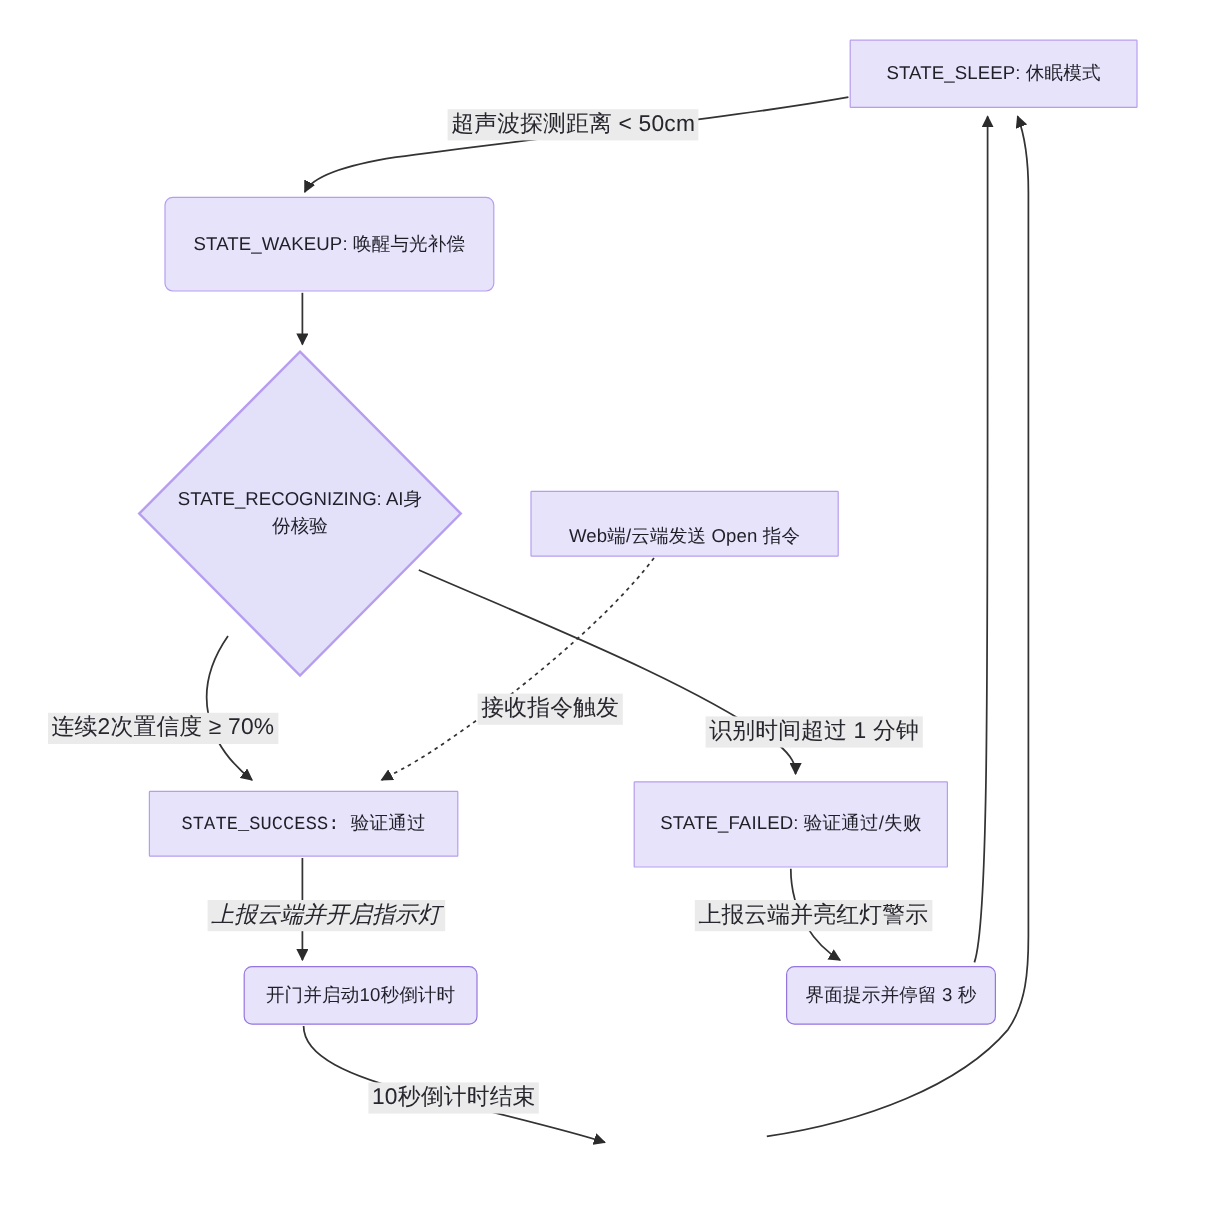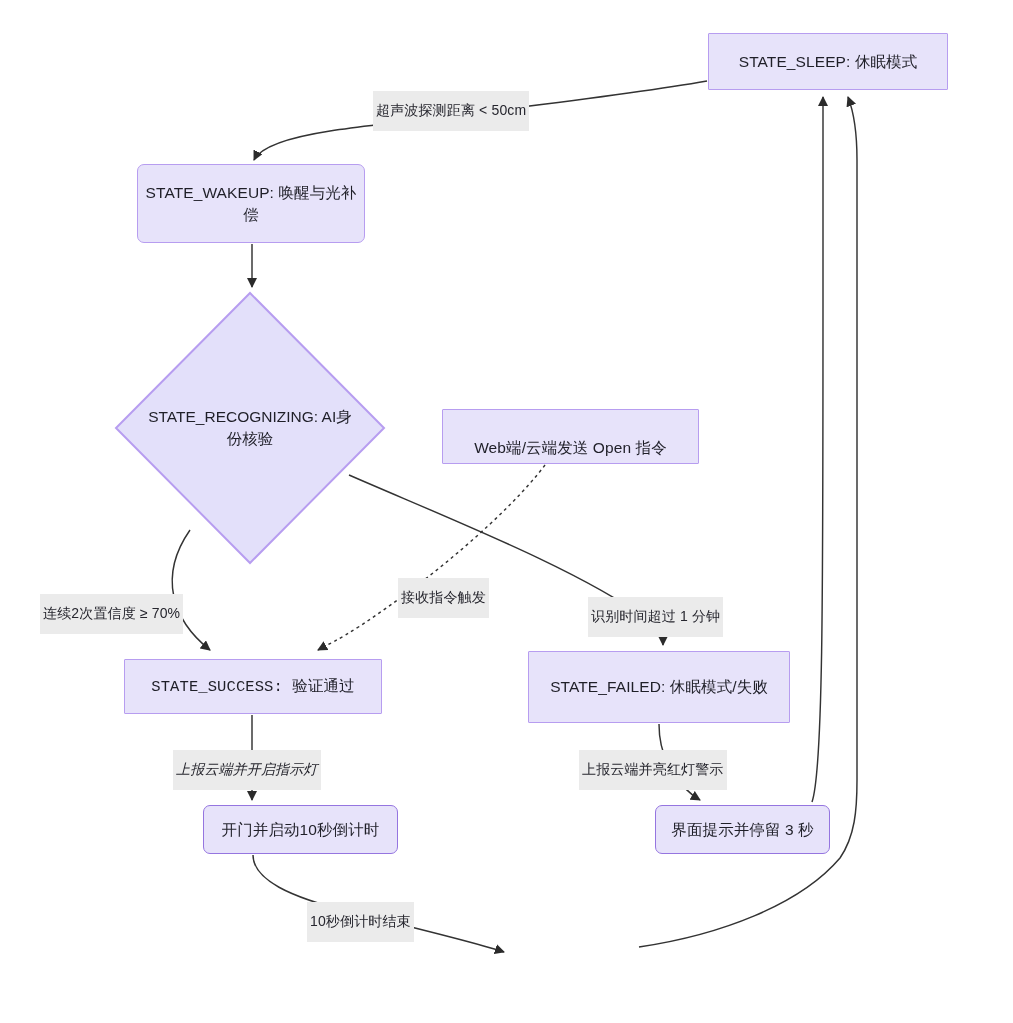--- a/index.html
+++ b/index.html
@@ -64,23 +64,23 @@
     font-size: 15.5px;
     line-height: 1.42;
     color: #1f1f28;
     z-index: 4;
   }
 
   .edge-label {
     position: absolute;
     background: #ebebeb;
     color: #26262e;
-    font-size: 14px;
+    font-size: 19px;
     line-height: 1.25;
-    padding: 11px 3px;
+    padding: 1px 3px;
     white-space: nowrap;
     z-index: 5;
     letter-spacing: 0.15px;
   }
 </style>
 </head>
 <body>
 
 <div id="diagram">
 
@@ -115,41 +115,41 @@
       <path d="M 812 802 C 823 770, 823 600, 823 300 L 823 97" marker-end="url(#arrow)"></path>
 
       <path d="M 639 947 C 720 935, 800 905, 840 858 C 855 836, 857 810, 857 780 L 857 160 C 857 130, 853 110, 848 97" marker-end="url(#arrow)"></path>
     </g>
   </svg>
 
   <div class="node sharp" style="left:708px; top:33px; width:240px; height:57px;">
     <span class="node-label">STATE_SLEEP: 休眠模式</span>
   </div>
 
-  <div class="node rounded" style="left:137px; top:164px; width:228px; height:79px;">
+  <div class="node rounded" style="left:137px; top:164px; width:275px; height:79px;">
     <span class="node-label">STATE_WAKEUP: 唤醒与光补偿</span>
   </div>
 
   <div class="diamond" style="left:114px; top:291px; width:272px; height:274px;">
     <svg class="shape" viewBox="0 0 272 274" xmlns="http://www.w3.org/2000/svg">
       <polygon points="136,2 270,137 136,272 2,137" fill="#e3e0fa" stroke="#b79df0" stroke-width="2"></polygon>
     </svg>
     <span class="dtext">STATE_RECOGNIZING: AI身份核验</span>
   </div>
 
   <div class="node sharp" style="left:442px; top:409px; width:257px; height:55px;align-items:flex-end;">
     <span class="node-label">Web端/云端发送 Open 指令</span>
   </div>
 
   <div class="node sharp" style="left:124px; top:659px; width:258px; height:55px;font-family:Liberation Mono, monospace;">
     <span class="node-label">STATE_SUCCESS: 验证通过</span>
   </div>
 
   <div class="node sharp" style="left:528px; top:651px; width:262px; height:72px;">
-    <span class="node-label">STATE_FAILED: 休眠模式/失败</span>
+    <span class="node-label">STATE_FAILED: 验证通过/失败</span>
   </div>
 
   <div class="node rounded strong" style="left:155px; top:805px; width:195px; height:49px;margin-left:48px;">
     <span class="node-label">开门并启动10秒倒计时</span>
   </div>
 
   <div class="node rounded strong" style="left:655px; top:805px; width:175px; height:49px;">
     <span class="node-label">界面提示并停留 3 秒</span>
   </div>
 

